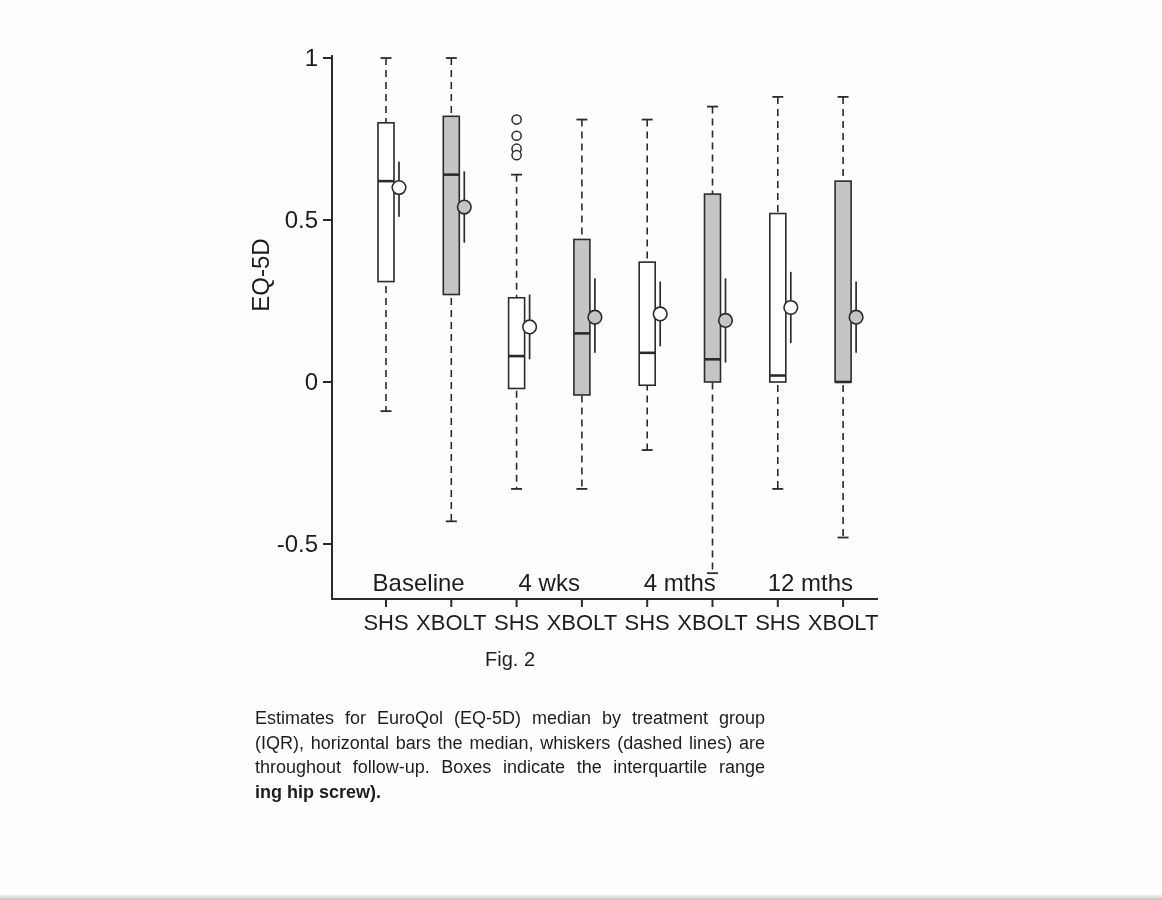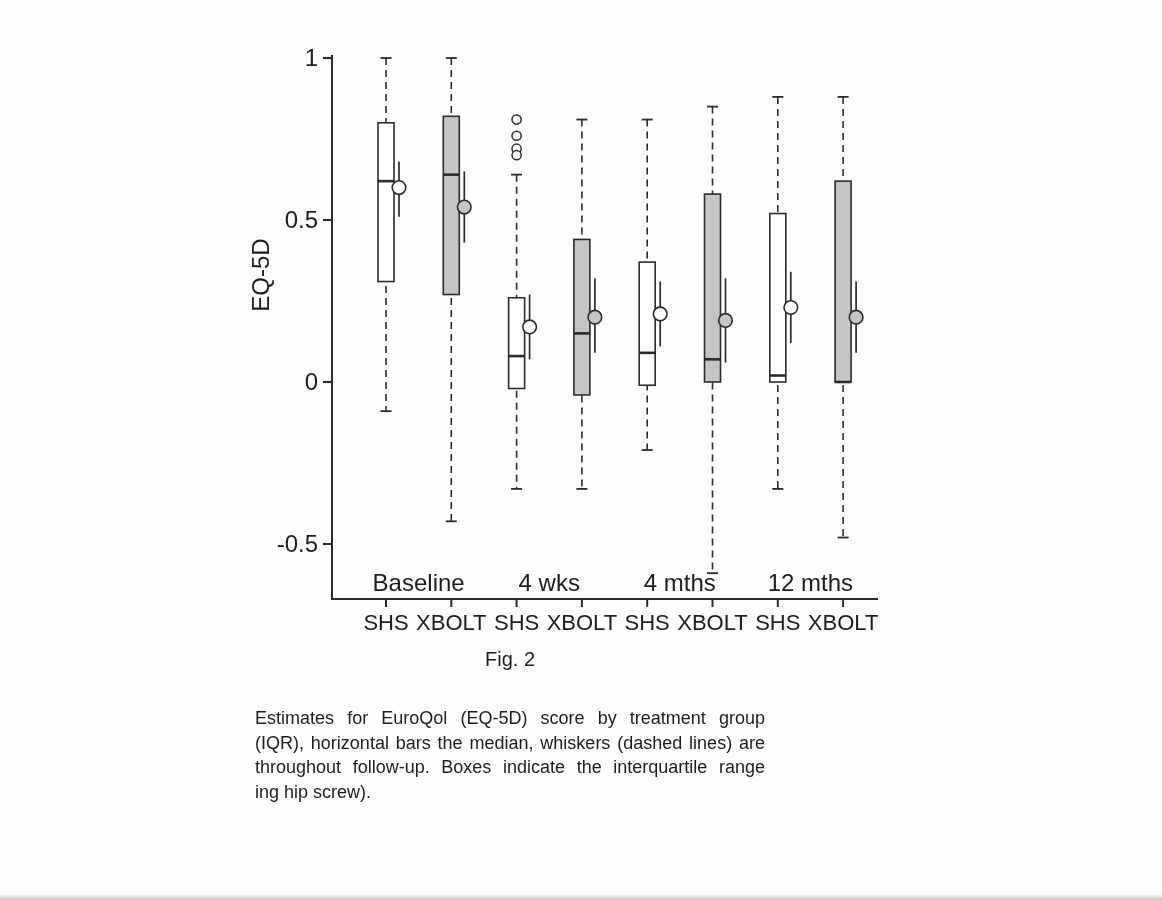--- a/index.html
+++ b/index.html
@@ -19,21 +19,21 @@
   .caption{
     position:absolute;left:255px;top:706px;width:510px;
     font-size:18px;line-height:24.7px;color:#1d1d1d;
   }
   .caption .cap-line{
     text-align:justify;
     text-align-last:justify;
     height:24.7px;overflow:hidden;white-space:nowrap;
   }
   .caption .cap-line.last{
-    text-align-last:left;text-align:left;
+    text-align-last:left;text-align:left;font-weight:bold;
   }
   .scan-edge{
     position:absolute;left:0;bottom:0;width:100%;height:5px;
     background:linear-gradient(to bottom, rgba(170,170,170,0.15), #c2c2c2);
   }
 </style>
 </head>
 <body>
 
 <div class="page">
@@ -128,20 +128,20 @@
       <text x="843.0999999999999" y="630" font-size="22" fill="#1d1d1d" text-anchor="middle" font-family="&quot;Liberation Sans&quot;, sans-serif">XBOLT</text>
       <text x="418.65" y="591" font-size="24" fill="#1d1d1d" text-anchor="middle" font-family="&quot;Liberation Sans&quot;, sans-serif">Baseline</text>
       <text x="549.25" y="591" font-size="24" fill="#1d1d1d" text-anchor="middle" font-family="&quot;Liberation Sans&quot;, sans-serif">4 wks</text>
       <text x="679.85" y="591" font-size="24" fill="#1d1d1d" text-anchor="middle" font-family="&quot;Liberation Sans&quot;, sans-serif">4 mths</text>
       <text x="810.4499999999999" y="591" font-size="24" fill="#1d1d1d" text-anchor="middle" font-family="&quot;Liberation Sans&quot;, sans-serif">12 mths</text>
     </svg>
 
   <div class="fig-label">Fig. 2</div>
 
   <div class="caption">
-    <div class="cap-line">Estimates for EuroQol (EQ-5D) score by treatment group</div>
+    <div class="cap-line">Estimates for EuroQol (EQ-5D) median by treatment group</div>
     <div class="cap-line">(IQR), horizontal bars the median, whiskers (dashed lines) are</div>
     <div class="cap-line">throughout follow-up. Boxes indicate the interquartile range</div>
     <div class="cap-line last">ing hip screw).</div>
   </div>
 
   <div class="scan-edge"></div>
 </div>
 
 </body></html>

